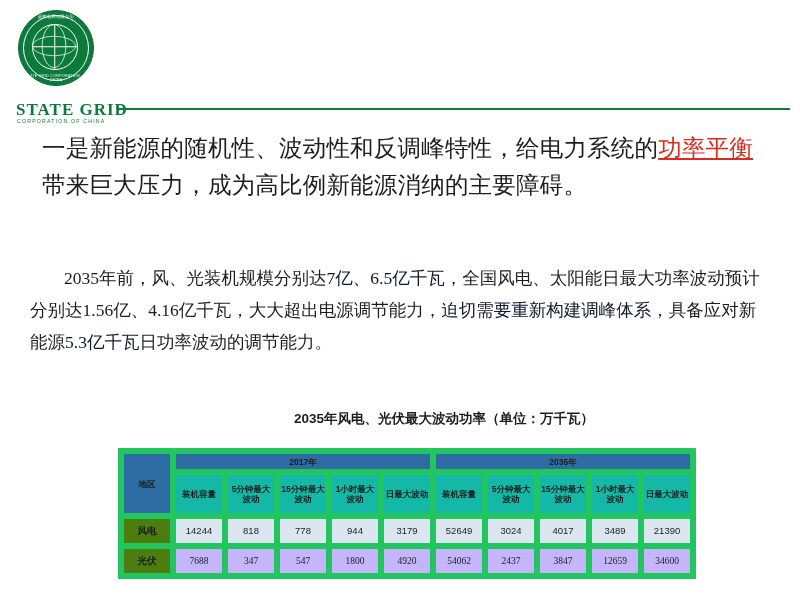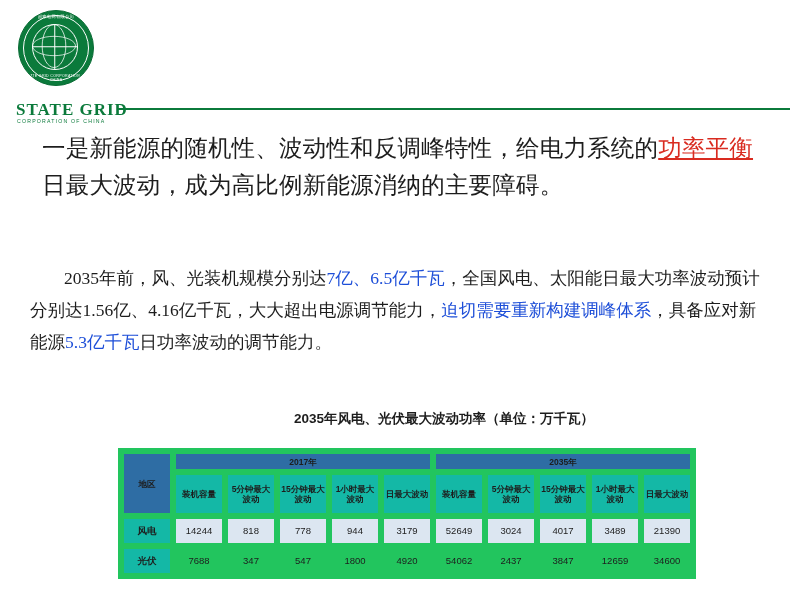--- a/index.html
+++ b/index.html
@@ -155,21 +155,21 @@
     left: 30px;
     top: 262px;
     width: 740px;
     font-size: 17.5px;
     line-height: 32px;
     color: #1d1d1d;
     text-indent: 34px;
     font-family: "Liberation Serif", serif;
   }
   .body-para .red {
-    color: #1d4ed8;
+    color: #0f172a;
   }
 
   
   .table-title {
     position: absolute;
     left: 0;
     top: 410px;
     width: 800px;
     text-align: center;
     font-size: 13.5px;
@@ -212,49 +212,49 @@
     font-weight: bold;
   }
   .hdr-sub {
     background: #14b8a6;
     color: #ffffff;
     font-size: 8.5px;
     font-weight: bold;
     height: 36px;
   }
   .row-label {
-    background: #14b8a6;
+    background: #4d7c0f;
     color: #ffffff;
     font-size: 10.5px;
     font-weight: bold;
     height: 22px;
   }
   .cell-a { background: #dce6f1; }
-  .cell-b { background: #22c55e; }
+  .cell-b { background: #c4b5fd; font-family: Liberation Serif, serif; }
   tr.data-row td { height: 22px; font-size: 9.5px; }
 </style>
 </head>
 <body>
 
 <div class="logo-block">
   <div class="logo-emblem">
     <div class="ring"></div>
     <div class="globe"></div>
     <div class="ell1"></div>
     <div class="ell2"></div>
     <div class="arc-text">国家电网有限公司</div>
     <div class="arc-text-bottom">STATE GRID CORPORATION OF CHINA</div>
   </div>
   <div class="logo-en">STATE GRID</div>
   <div class="logo-en-sub">CORPORATION OF CHINA</div>
 </div>
 <div class="header-rule"></div>
 
 <div class="headline">
-  <span>一是新能源的随机性、波动性和反调峰特性，给电力系统的</span><span class="hl-red">功率平衡</span><span>日最大波动，成为高比例新能源消纳的主要障碍。</span>
+  <span>一是新能源的随机性、波动性和反调峰特性，给电力系统的</span><span class="hl-red">功率平衡</span><span>带来巨大压力，成为高比例新能源消纳的主要障碍。</span>
 </div>
 
 <div class="body-para">
   <span>2035年前，风、光装机规模分别达</span><span class="red">7亿、6.5亿千瓦</span><span>，全国风电、太阳能日最大功率波动预计分别达1.56亿、4.16亿千瓦，大大超出电源调节能力，</span><span class="red">迫切需要重新构建调峰体系</span><span>，具备应对新能源</span><span class="red">5.3亿千瓦</span><span>日功率波动的调节能力。</span>
 </div>
 
 <div class="table-title">2035年风电、光伏最大波动功率（单位：万千瓦）</div>
 
 <div class="table-wrap">
   <table class="data">

